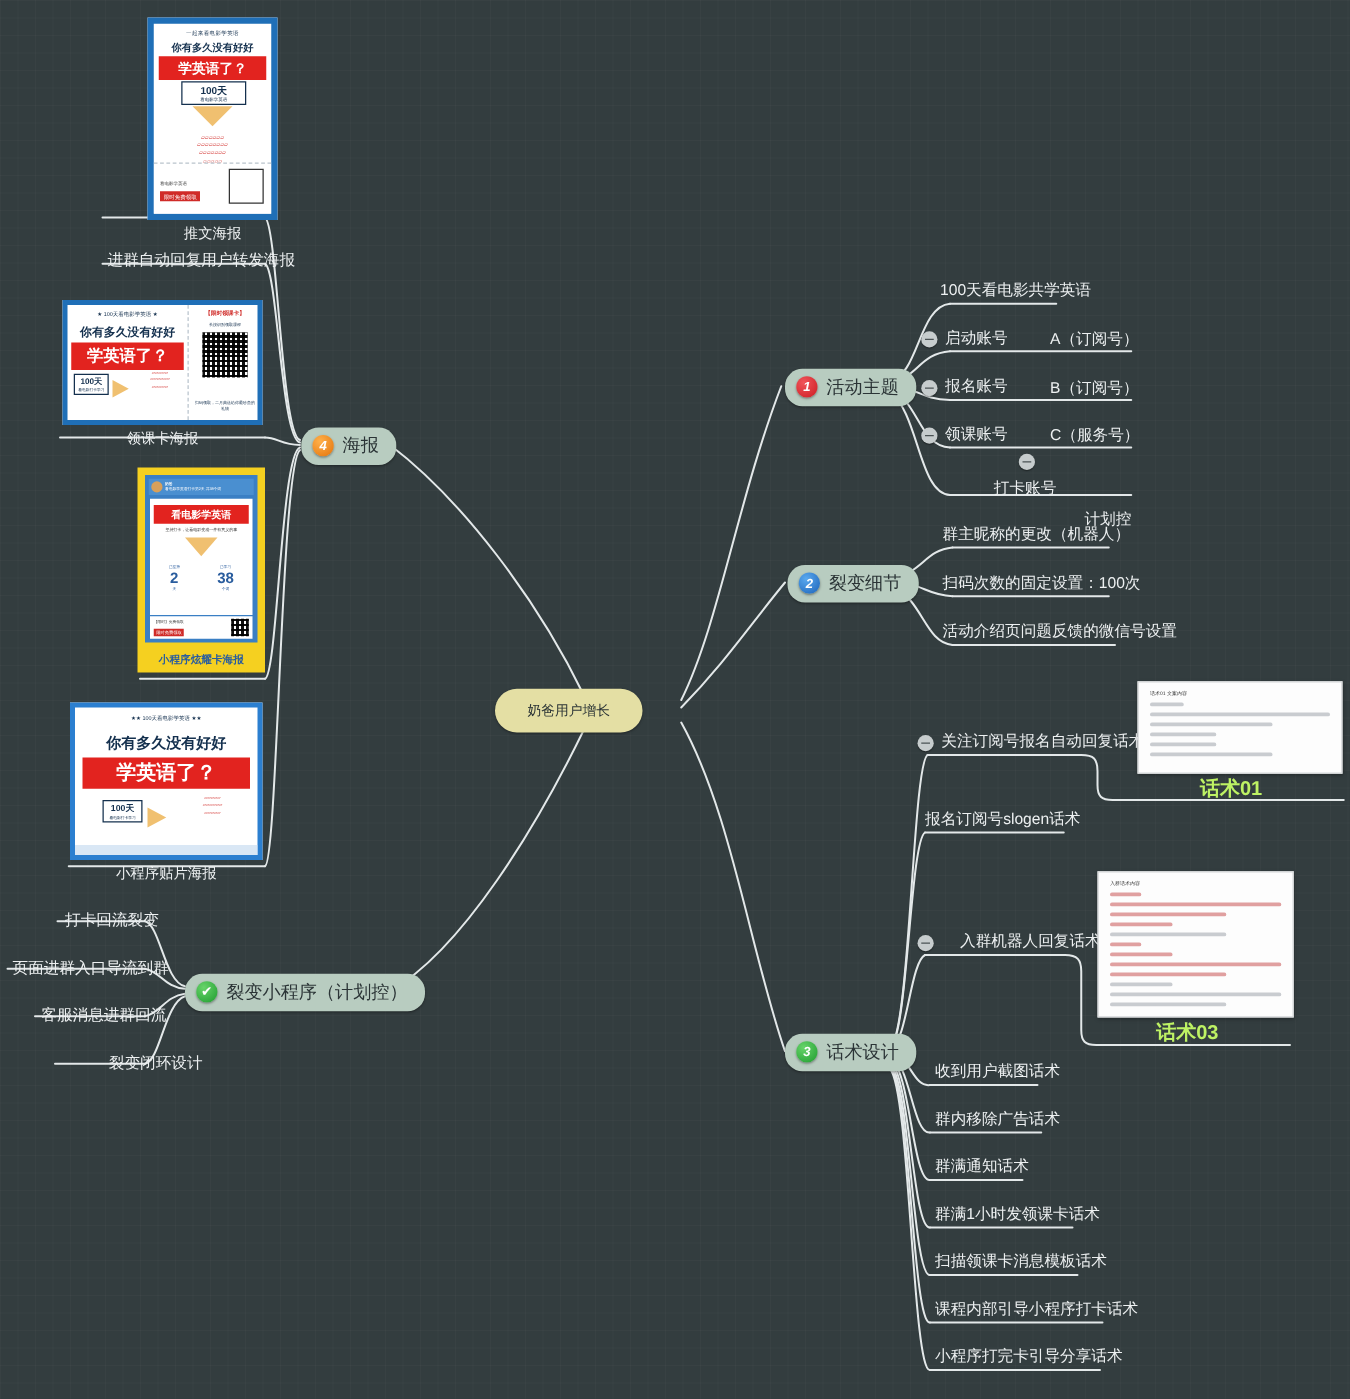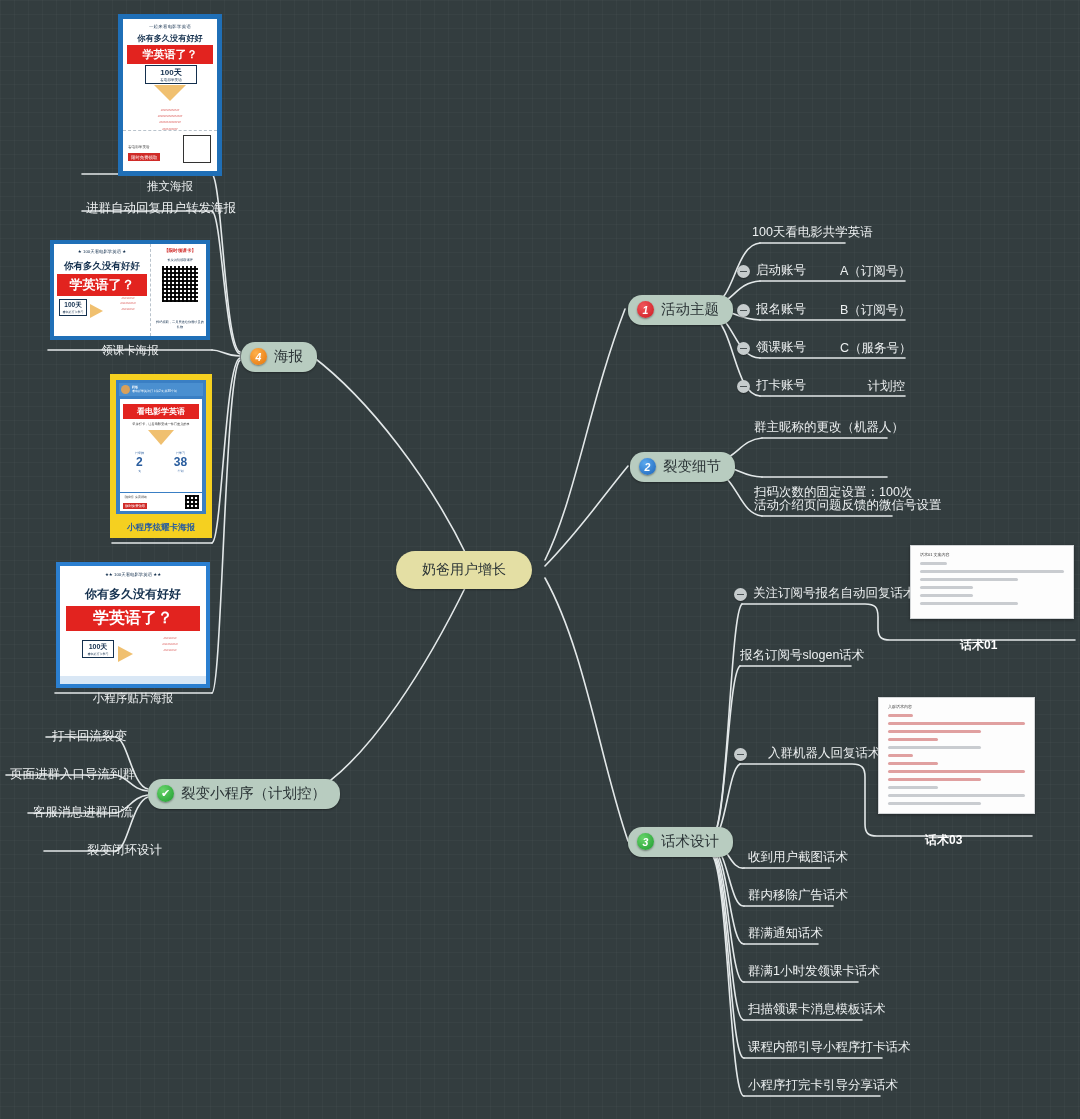--- a/index.html
+++ b/index.html
@@ -19,21 +19,21 @@
 
   
   .node{position:absolute;display:flex;align-items:center;}
   .pill{
     background:#b8ccc0;color:#2b3436;border-radius:14px;
     padding:5px 14px 6px 9px;display:flex;align-items:center;gap:7px;
     font-size:14.5px;white-space:nowrap;
     box-shadow:0 1px 2px rgba(0,0,0,.35);
   }
   .pill.center{
-    background:#e4dfa4;color:#2b3436;font-size:14px;border-radius:19px;
+    background:#e4dfa4;color:#2b3436;font-size:11px;border-radius:19px;
     padding:10px 26px;
   }
   .badge{
     width:17px;height:17px;border-radius:50%;flex:0 0 auto;
     display:flex;align-items:center;justify-content:center;
     font-size:10.5px;font-weight:bold;font-style:italic;color:#fff;
     box-shadow:0 1px 2px rgba(0,0,0,.4);
   }
   .badge.red{background:radial-gradient(circle at 35% 30%,#f0555a,#cc1b22);}
   .badge.blue{background:radial-gradient(circle at 35% 30%,#5aa9ef,#1b62b8);}
@@ -65,21 +65,21 @@
       background-blend-mode:multiply;}
 
   
   .note{position:absolute;background:#fdfdfd;border:1px solid #d3d6d8;
         box-shadow:0 1px 3px rgba(0,0,0,.35);overflow:hidden;}
   .note .line{height:3px;background:#c9ccd0;border-radius:2px;margin:0 9px 5px 9px;}
   .note .line.red{background:#e0a0a0;}
   .note .line.short{margin-right:62%;}
   .note .line.mid{margin-right:34%;}
   .note .line.tiny{margin-right:78%;}
-  .note-cap{position:absolute;font-size:12px;font-weight:bold;color:#ffffff;white-space:nowrap;margin-top:16px;}
+  .note-cap{position:absolute;font-size:16px;font-weight:bold;color:#bef264;white-space:nowrap;}
 </style>
 </head>
 <body>
 
 <div id="canvas">
 
   <svg class="links" viewBox="0 0 1080 1119">
 
     <path d="M545,560 C575,500 590,400 625,309"></path>
     <path d="M545,566 C580,530 600,500 628,466"></path>
@@ -206,32 +206,32 @@
     <span class="txt">报名账号</span>
     <span class="val">B（订阅号）</span>
   </div>
   <div class="leaf" style="left:737px;top:339px;width:168px;">
     <span class="collapse">
         <i></i>
       </span>
     <span class="txt">领课账号</span>
     <span class="val">C（服务号）</span>
   </div>
-  <div class="leaf" style="left:737px;top:377px;width:168px;">
+  <div class="leaf" style="left:737px;top:363px;width:168px;flex-direction:column;">
     <span class="collapse">
         <i></i>
       </span>
     <span class="txt">打卡账号</span>
     <span class="val">计划控</span>
   </div>
 
   <div class="leaf" style="left:754px;top:419px;">
     <span class="txt">群主昵称的更改（机器人）</span>
   </div>
-  <div class="leaf" style="left:754px;top:458px;margin-top:26px;">
+  <div class="leaf" style="left:754px;top:458px;">
     <span class="txt">扫码次数的固定设置：100次</span>
   </div>
   <div class="leaf" style="left:754px;top:497px;">
     <span class="txt">活动介绍页问题反馈的微信号设置</span>
   </div>
 
   <div class="leaf" style="left:734px;top:585px;">
     <span class="collapse">
         <i></i>
       </span>

